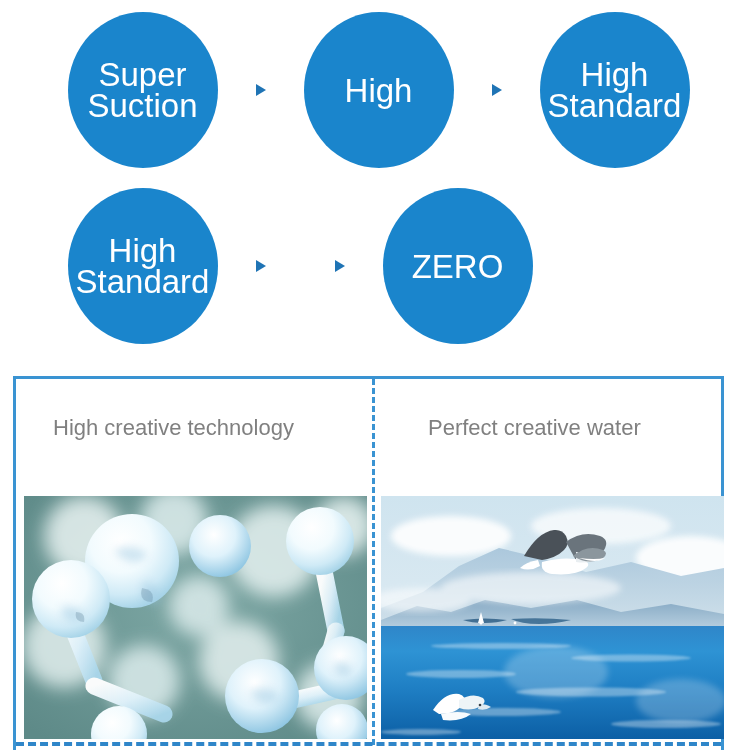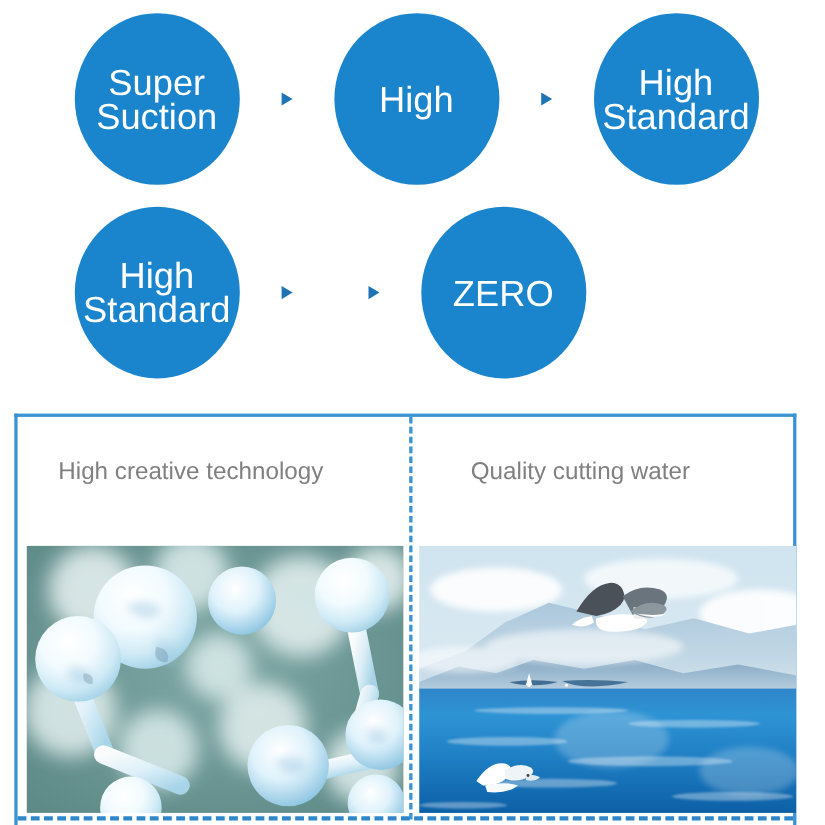--- a/index.html
+++ b/index.html
@@ -278,21 +278,21 @@
         <path d="M226 196 q20 -10 30 6 q-18 14 -30 -6 Z"></path>
         <path d="M310 168 q16 -6 18 10 q-16 8 -18 -10 Z"></path>
       </g>
       <g opacity="0.3" fill="#5b7f97">
         <path d="M118 92 q14 2 10 14 q-14 0 -10 -14 Z"></path>
         <path d="M52 116 q10 0 8 10 q-10 0 -8 -10 Z"></path>
       </g>
     </svg>
   </div>
 
-  <div class="panel-heading" id="heading-right">Quality cutting water</div>
+  <div class="panel-heading" id="heading-right">Perfect creative water</div>
 
   <div class="panel-media" id="media-right">
     <svg viewBox="0 0 343 243" preserveAspectRatio="none">
       <defs>
         <linearGradient id="skyG" x1="0" y1="0" x2="0" y2="1">
           <stop offset="0%" stop-color="#cfe4ef"></stop>
           <stop offset="55%" stop-color="#dceaf2"></stop>
           <stop offset="100%" stop-color="#eef5f8"></stop>
         </linearGradient>
         <linearGradient id="mtnG" x1="0" y1="0" x2="0" y2="1">

